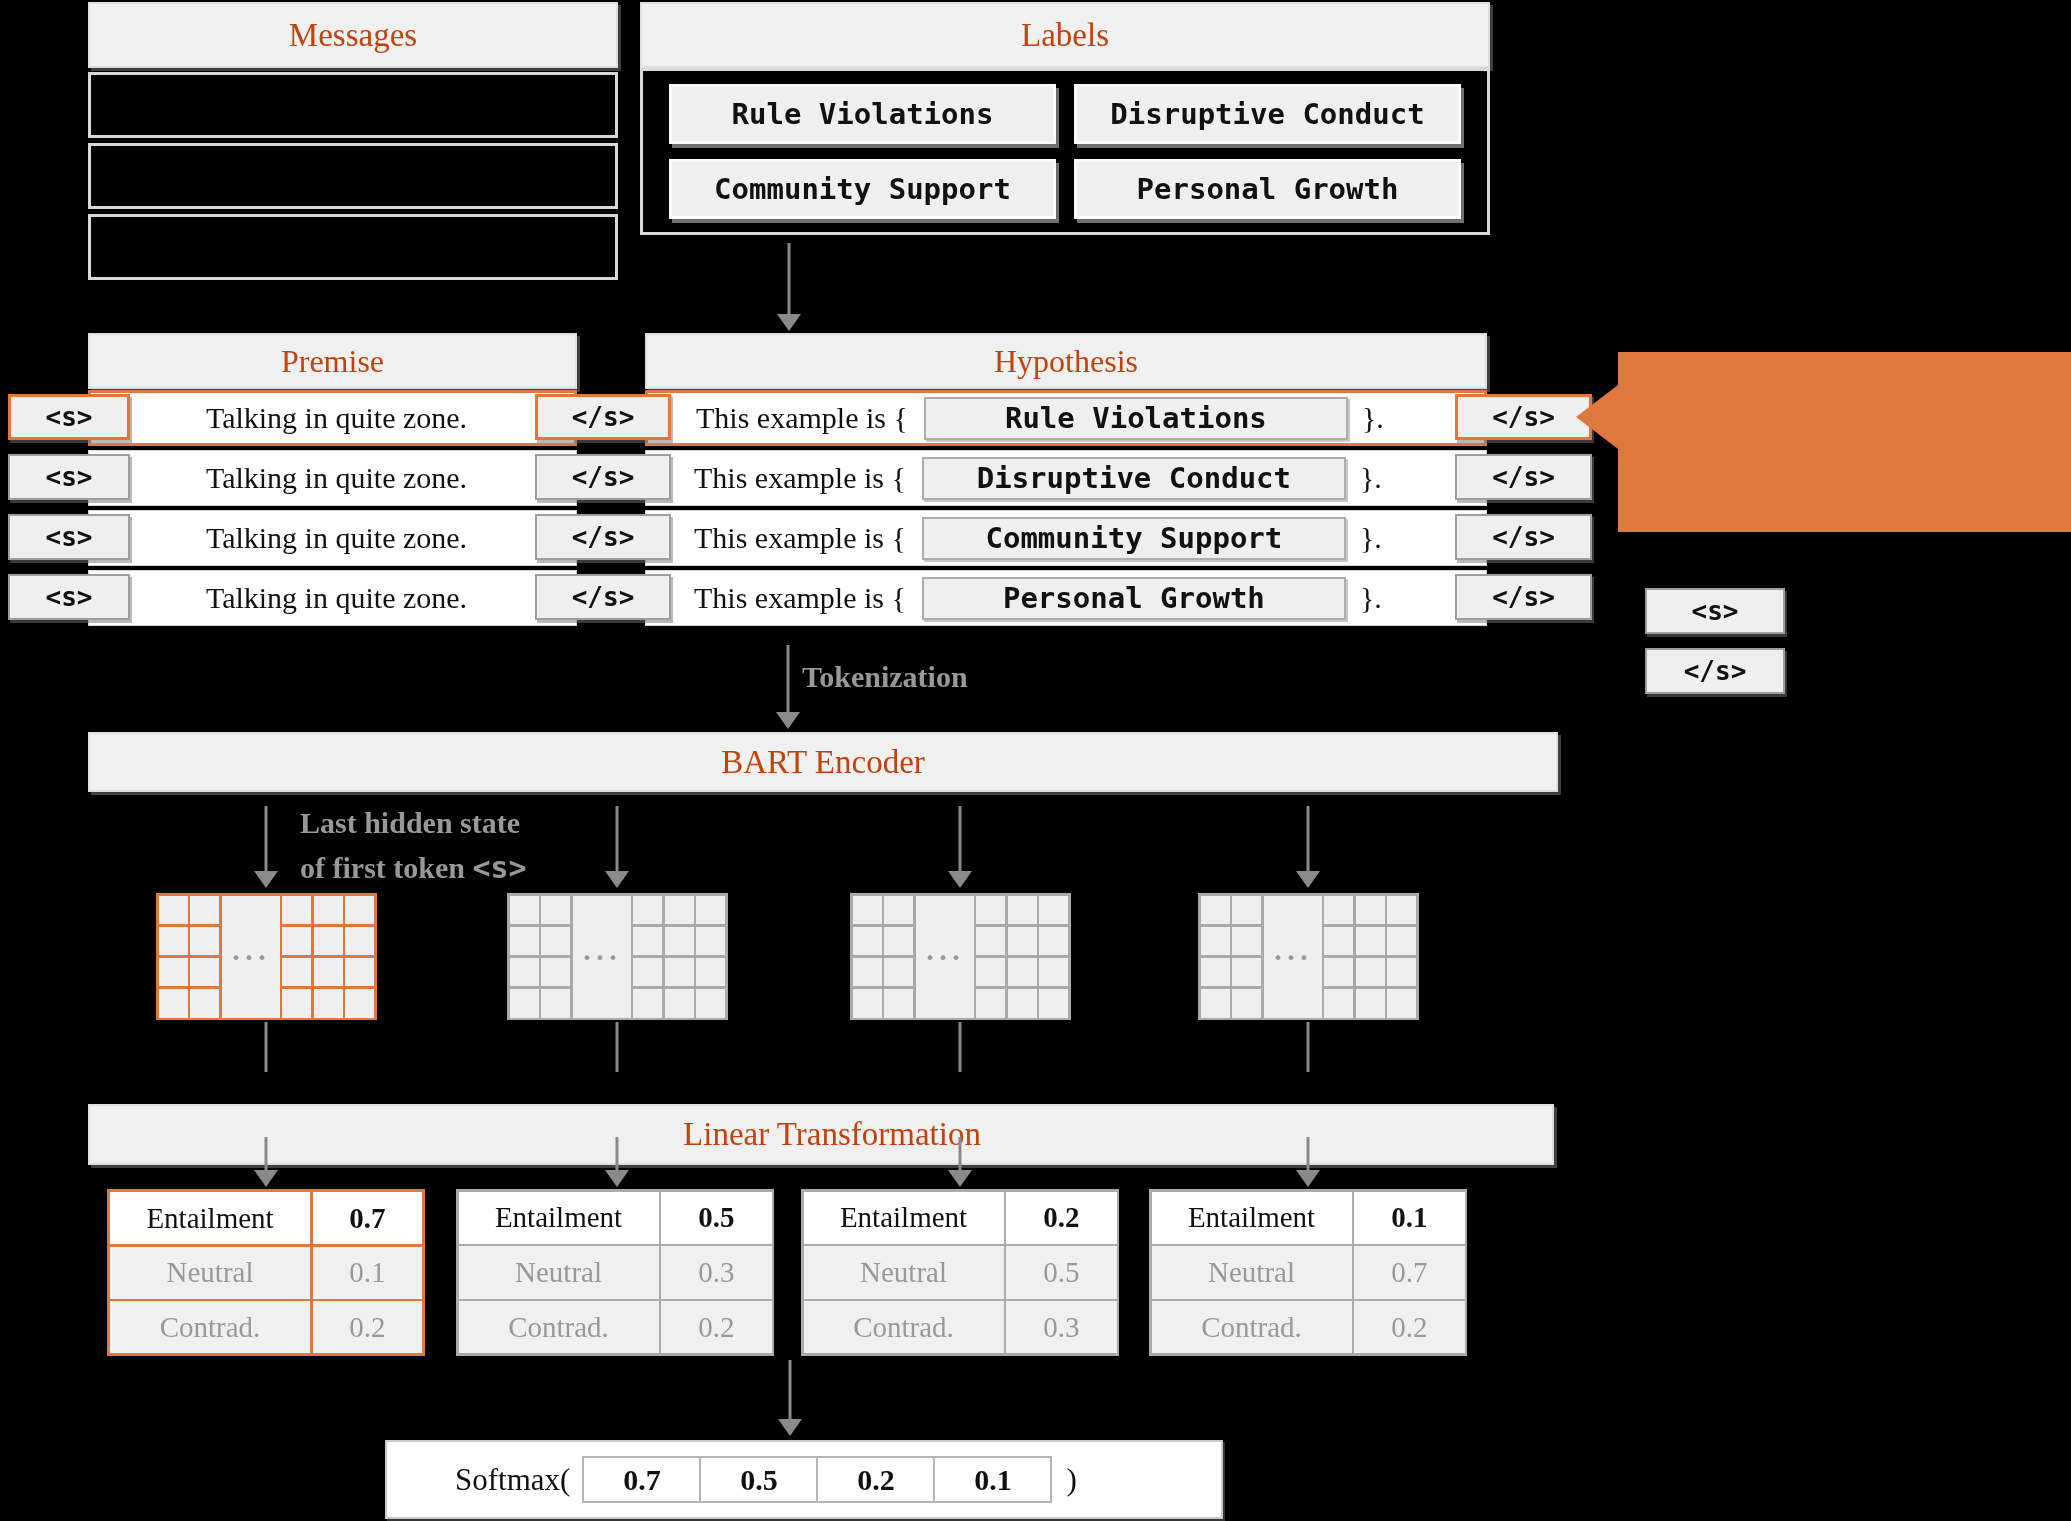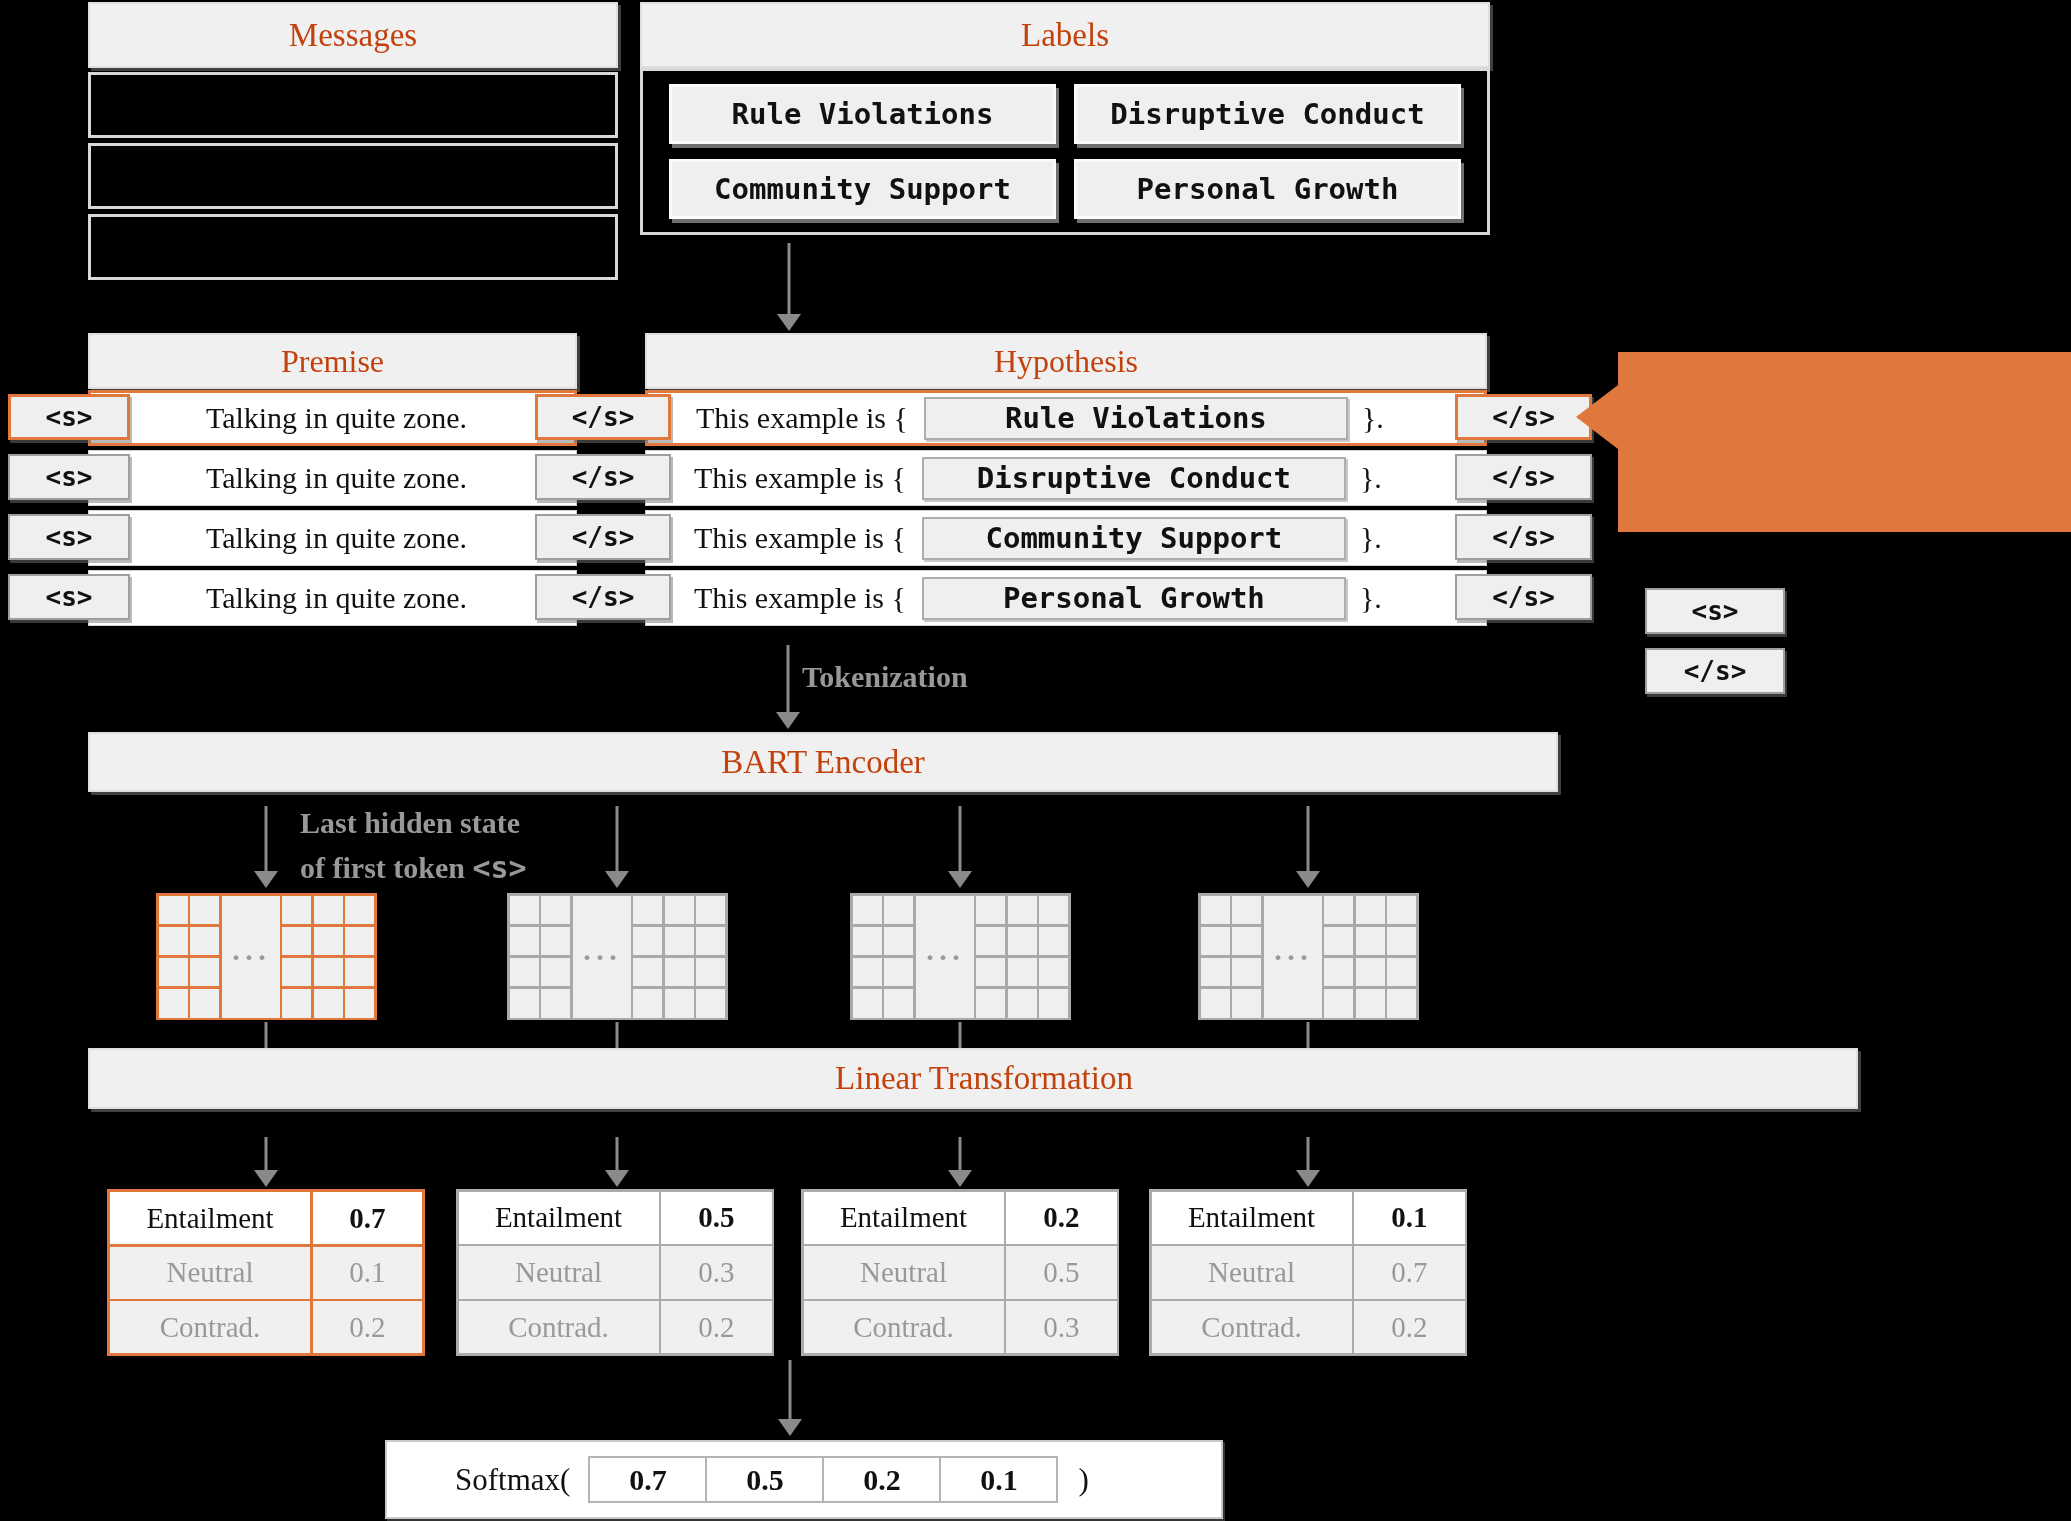--- a/index.html
+++ b/index.html
@@ -106,21 +106,21 @@
   .sc { display:flex; align-items:center; justify-content:center;
         font-size:29px; background:#F0F0F0; color:#999; }
   .sc.first { background:#FFF; color:#111; }
   .sc.val.first { font-weight:bold; }
 
   
   .softmax { position:absolute; left:385px; top:1440px; width:838px; height:79px;
              background:#FFF; border:2px solid #C9C9C9;
              box-shadow:2px 2px 0 rgba(115,115,115,.45);
              display:flex; align-items:center; padding-left:68px;
-             font-size:31px;gap:6px; }
+             font-size:31px; }
   .sm-cells { display:flex; margin-left:12px; }
   .sm-cell { width:119px; height:47px; background:#FFF; border:2px solid #B5B5B5;
              display:flex; align-items:center; justify-content:center;
              font-size:30px; font-weight:bold; }
   .sm-cell + .sm-cell { margin-left:-2px; }
   .sm-close { margin-left:14px; }
 </style>
 </head>
 <body>
 
@@ -364,21 +364,21 @@
 <div class="line" style="left:603px; top:1022px; height:50px;">
     <div class="shaft"></div>
   </div>
 <div class="line" style="left:946px; top:1022px; height:50px;">
     <div class="shaft"></div>
   </div>
 <div class="line" style="left:1294px; top:1022px; height:50px;">
     <div class="shaft"></div>
   </div>
 
-<div class="bar abs" style="left:88px; top:1048px; width:1770px; height:61px;padding-left:22px;">
+<div class="bar abs" style="left:88px; top:1104px; width:1466px; height:61px;padding-left:22px;">
   <span>Linear Transformation</span>
 </div>
 
 <div class="arr" style="left:252px; top:1137px; height:50px;">
     <div class="shaft"></div>
     <div class="head"></div>
   </div>
 <div class="arr" style="left:603px; top:1137px; height:50px;">
     <div class="shaft"></div>
     <div class="head"></div>

